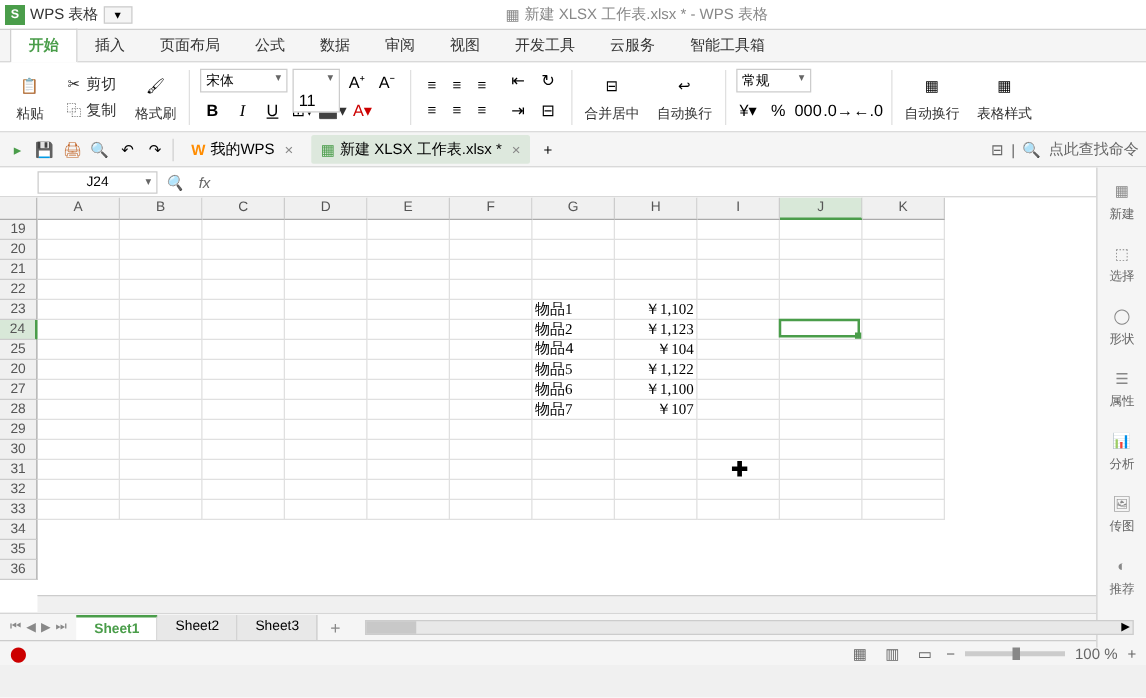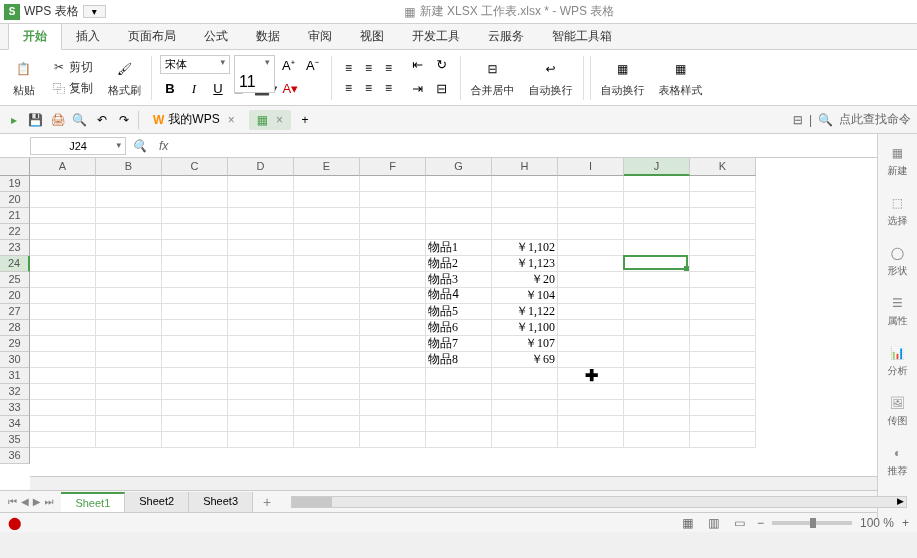--- a/index.html
+++ b/index.html
@@ -26,21 +26,21 @@
 .ribbon { height: 56px; background: #fff; border-bottom: 1px solid #d0d0d0; display: flex; align-items: center; padding: 2px 6px; gap: 2px; }
 .ribbon-group { display: flex; flex-direction: column; gap: 2px; padding: 0 4px; height: 50px; justify-content: center; }
 .ribbon-sep { width: 1px; height: 44px; background: #e0e0e0; margin: 0 2px; }
 .rb-big { display: flex; flex-direction: column; align-items: center; gap: 2px; padding: 2px 6px; cursor: pointer; }
 .rb-big .icn { width: 24px; height: 24px; display: flex; align-items: center; justify-content: center; }
 .rb-big .lbl { font-size: 11px; color: #333; white-space: nowrap; }
 .rb-row { display: flex; align-items: flex-start; gap: 4px; height: 22px; }
 .rb-btn { display: flex; align-items: center; gap: 2px; padding: 1px 3px; cursor: pointer; font-size: 11px; color: #333; }
 .rb-btn .icn { width: 16px; height: 16px; display: flex; align-items: center; justify-content: center; }
 .font-select { border: 1px solid #ccc; padding: 1px 18px 1px 4px; font-size: 11px; background: #fff; position: relative; min-width: 70px; }
-.font-size-select { border: 1px solid #ccc; padding: 17px 18px 1px 4px; font-size: 16px; background: #fff; min-width: 36px; }
+.font-size-select { border: 1px solid #ccc; padding: 17px 18px 1px 4px; font-size: 13px; background: #fff; min-width: 36px; }
 .fsel::after { content: "▾"; position: absolute; right: 4px; top: 1px; color: #666; font-size: 9px; }
 .fmt-btn { width: 20px; height: 20px; display: inline-flex; align-items: center; justify-content: center; cursor: pointer; font-size: 13px; }
 .fmt-bold { font-weight: bold; }
 .fmt-italic { font-style: italic; font-family: serif; }
 .fmt-underline { text-decoration: underline; }
 .align-grid { display: grid; grid-template-columns: repeat(3, 18px); grid-template-rows: repeat(2, 18px); gap: 2px; }
 .align-cell { display: flex; align-items: center; justify-content: center; cursor: pointer; }
 
 
 .qat { height: 28px; background: #f5f5f5; border-bottom: 1px solid #d0d0d0; display: flex; align-items: center; padding: 0 6px; gap: 6px; }
@@ -83,21 +83,21 @@
 .sidepanel { width: 40px; background: #f5f5f5; border-left: 1px solid #d0d0d0; display: flex; flex-direction: column; align-items: center; padding-top: 6px; gap: 8px; position: absolute; right: 0; top: 134px; bottom: 40px; }
 .sidepanel .spitem { display: flex; flex-direction: column; align-items: center; gap: 2px; cursor: pointer; padding: 4px 0; }
 .sidepanel .spitem .icn { width: 18px; height: 18px; display: flex; align-items: center; justify-content: center; color: #888; }
 .sidepanel .spitem .lbl { font-size: 10px; color: #666; }
 
 
 .sheettabs { height: 22px; background: #f5f5f5; display: flex; align-items: center; border-top: 1px solid #ccc; }
 .sheet-nav { display: flex; gap: 4px; padding: 0 8px; }
 .sheet-nav span { color: #888; cursor: pointer; font-size: 10px; }
 .sheettab { padding: 3px 14px; font-size: 11px; cursor: pointer; border-right: 1px solid #ccc; background: #e8e8e8; }
-.sheettab.active { background: #fff; color: #4a9d4a; font-weight: normal; border-top: 2px solid #4a9d4a; }
+.sheettab.active { background: #fff; color: #4a9d4a; font-weight: bold; border-top: 2px solid #4a9d4a; }
 .sheet-add { padding: 0 10px; color: #888; cursor: pointer; font-size: 14px; }
 .sheet-hscroll { flex: 1; margin: 0 10px; height: 12px; background: #e8e8e8; position: relative; border: 1px solid #ccc; }
 .sheet-hscroll .thumb { position: absolute; left: 0; width: 40px; top: 0; bottom: 0; background: #c8c8c8; }
 
 
 .statusbar { height: 20px; background: #f5f5f5; border-top: 1px solid #ccc; display: flex; align-items: center; padding: 0 8px; font-size: 11px; color: #666; }
 .statusbar .sb-right { margin-left: auto; display: flex; align-items: center; gap: 8px; }
 .zoom-slider { width: 80px; height: 4px; background: #ccc; position: relative; }
 .zoom-slider .zthumb { position: absolute; left: 38px; top: -3px; width: 6px; height: 10px; background: #888; }
 .view-btn { width: 18px; height: 16px; display: inline-flex; align-items: center; justify-content: center; cursor: pointer; }
@@ -188,20 +188,32 @@
   <div class="ribbon-sep"></div>
   <div class="rb-big">
     <span class="icn">⊟</span>
     <span class="lbl">合并居中</span>
   </div>
   <div class="rb-big">
     <span class="icn">↩</span>
     <span class="lbl">自动换行</span>
   </div>
   <div class="ribbon-sep"></div>
+  <div class="ribbon-group">
+    <div class="rb-row">
+        <span class="font-select fsel" style="position:relative;min-width:60px">常规</span>
+      </div>
+    <div class="rb-row">
+      <span class="fmt-btn">¥▾</span>
+      <span class="fmt-btn">%</span>
+      <span class="fmt-btn">000</span>
+      <span class="fmt-btn">.0→</span>
+      <span class="fmt-btn">←.0</span>
+    </div>
+  </div>
   <div class="ribbon-sep"></div>
   <div class="rb-big">
     <span class="icn">▦</span>
     <span class="lbl">自动换行</span>
   </div>
   <div class="rb-big">
     <span class="icn">▦</span>
     <span class="lbl">表格样式</span>
   </div>
 </div>
@@ -214,20 +226,21 @@
   <span class="qicn">↶</span>
   <span class="qicn">↷</span>
   <span class="qat-sep"></span>
   <div class="doc-tab">
     <span style="color:#ff8c00;font-weight:bold">W</span>
     <span>我的WPS</span>
     <span class="close">×</span>
   </div>
   <div class="doc-tab active">
     <span style="color:#4a9d4a">▦</span>
+    <span>新建 XLSX 工作表.xlsx *</span>
     <span class="close">×</span>
   </div>
   <span class="qicn">+</span>
   <div class="qat-right">
     <span>⊟</span>
     <span>|</span>
     <span>🔍</span>
     <span>点此查找命令</span>
   </div>
 </div>
@@ -354,33 +367,20 @@
           <div class="cell" style="width: 66px;"></div>
           <div class="cell" style="width: 66px;"></div>
         </div>
         <div class="cellrow">
           <div class="cell" style="width: 66px;"></div>
           <div class="cell" style="width: 66px;"></div>
           <div class="cell" style="width: 66px;"></div>
           <div class="cell" style="width: 66px;"></div>
           <div class="cell" style="width: 66px;"></div>
           <div class="cell" style="width: 66px;"></div>
-          <div class="cell" style="width: 66px;">物品3</div>
-          <div class="cell rt" style="width: 66px;">￥20</div>
-          <div class="cell" style="width: 66px;"></div>
-          <div class="cell" style="width: 66px;"></div>
-          <div class="cell" style="width: 66px;"></div>
-        </div>
-        <div class="cellrow">
-          <div class="cell" style="width: 66px;"></div>
-          <div class="cell" style="width: 66px;"></div>
-          <div class="cell" style="width: 66px;"></div>
-          <div class="cell" style="width: 66px;"></div>
-          <div class="cell" style="width: 66px;"></div>
-          <div class="cell" style="width: 66px;"></div>
           <div class="cell" style="width: 66px; font-family: Liberation Mono, monospace;">物品4</div>
           <div class="cell rt" style="width: 66px;">￥104</div>
           <div class="cell" style="width: 66px;"></div>
           <div class="cell" style="width: 66px;"></div>
           <div class="cell" style="width: 66px;"></div>
         </div>
         <div class="cellrow">
           <div class="cell" style="width: 66px;"></div>
           <div class="cell" style="width: 66px;"></div>
           <div class="cell" style="width: 66px;"></div>
@@ -408,33 +408,20 @@
         </div>
         <div class="cellrow">
           <div class="cell" style="width: 66px;"></div>
           <div class="cell" style="width: 66px;"></div>
           <div class="cell" style="width: 66px;"></div>
           <div class="cell" style="width: 66px;"></div>
           <div class="cell" style="width: 66px;"></div>
           <div class="cell" style="width: 66px;"></div>
           <div class="cell" style="width: 66px;">物品7</div>
           <div class="cell rt" style="width: 66px;">￥107</div>
-          <div class="cell" style="width: 66px;"></div>
-          <div class="cell" style="width: 66px;"></div>
-          <div class="cell" style="width: 66px;"></div>
-        </div>
-        <div class="cellrow">
-          <div class="cell" style="width: 66px;"></div>
-          <div class="cell" style="width: 66px;"></div>
-          <div class="cell" style="width: 66px;"></div>
-          <div class="cell" style="width: 66px;"></div>
-          <div class="cell" style="width: 66px;"></div>
-          <div class="cell" style="width: 66px;"></div>
-          <div class="cell" style="width: 66px;">物品8</div>
-          <div class="cell rt" style="width: 66px;">￥69</div>
           <div class="cell" style="width: 66px;"></div>
           <div class="cell" style="width: 66px;"></div>
           <div class="cell" style="width: 66px;"></div>
         </div>
         <div class="cellrow">
           <div class="cell" style="width: 66px;"></div>
           <div class="cell" style="width: 66px;"></div>
           <div class="cell" style="width: 66px;"></div>
           <div class="cell" style="width: 66px;"></div>
           <div class="cell" style="width: 66px;"></div>

